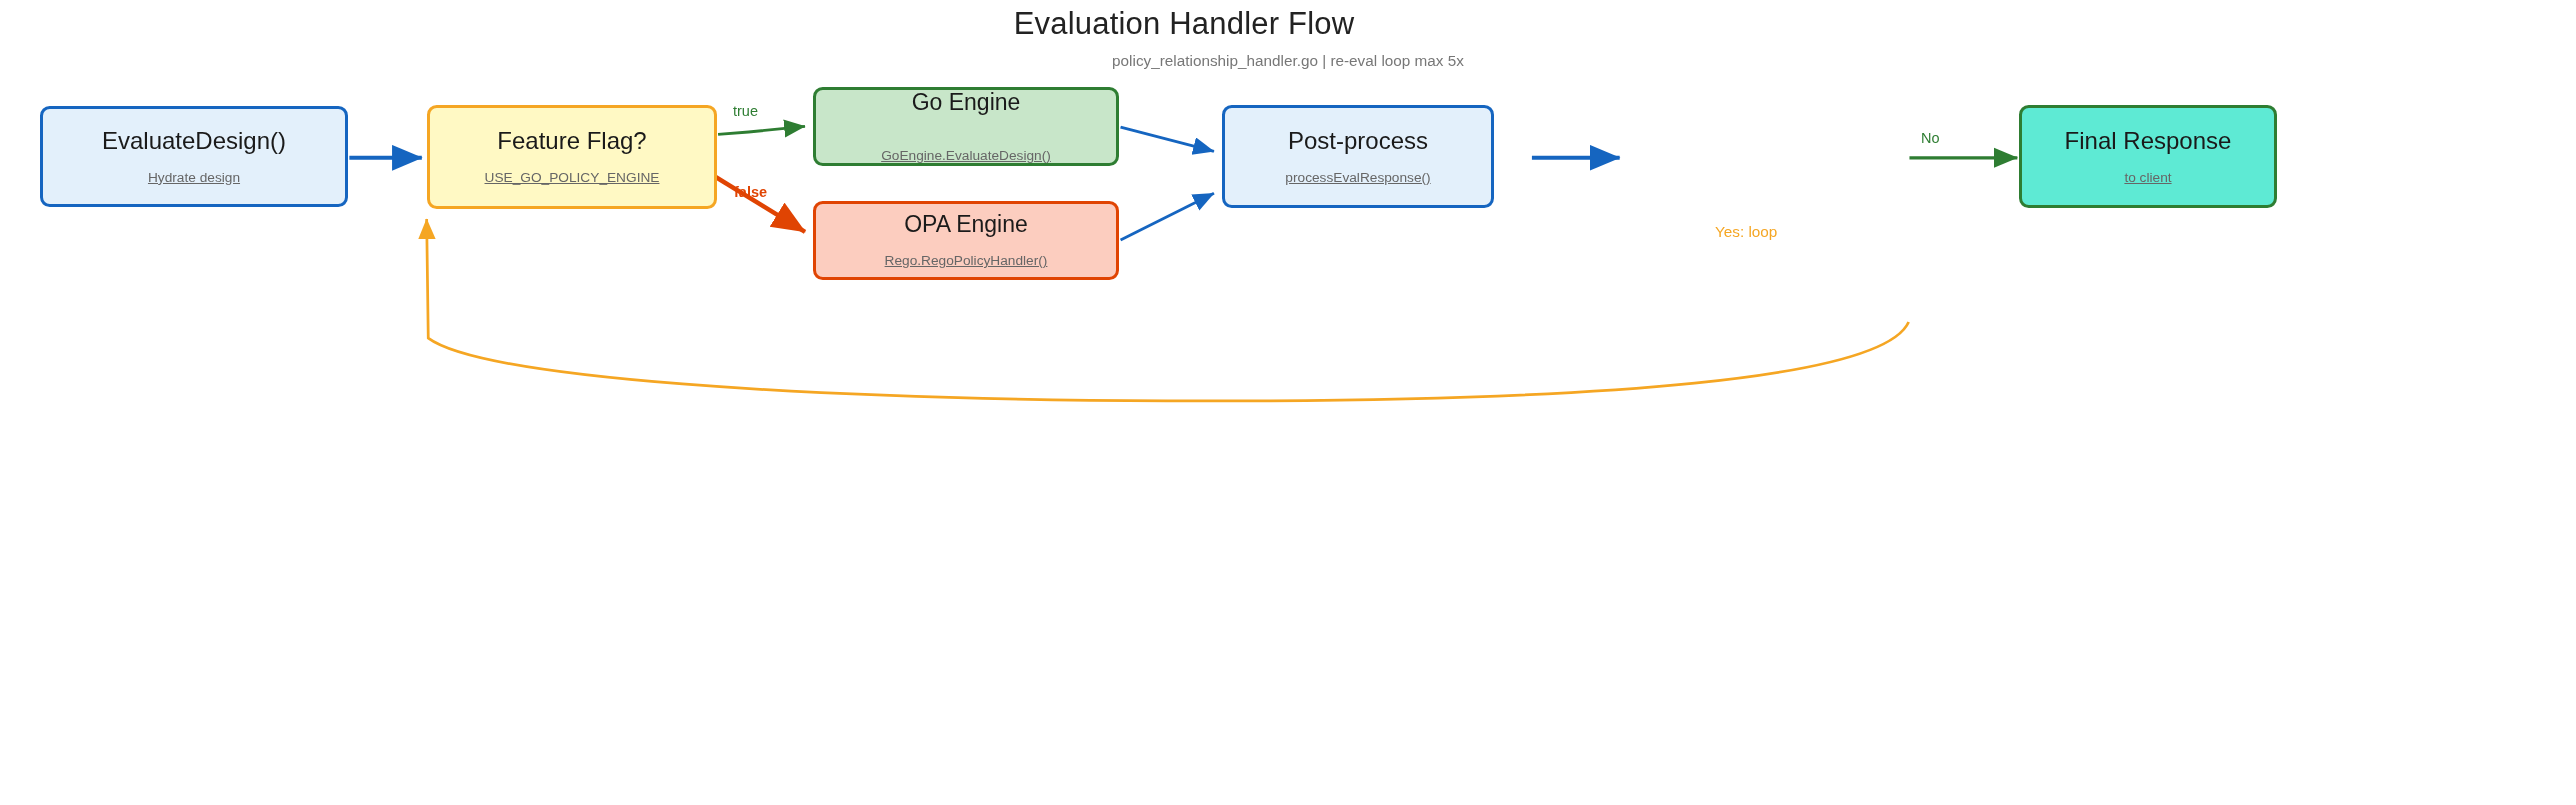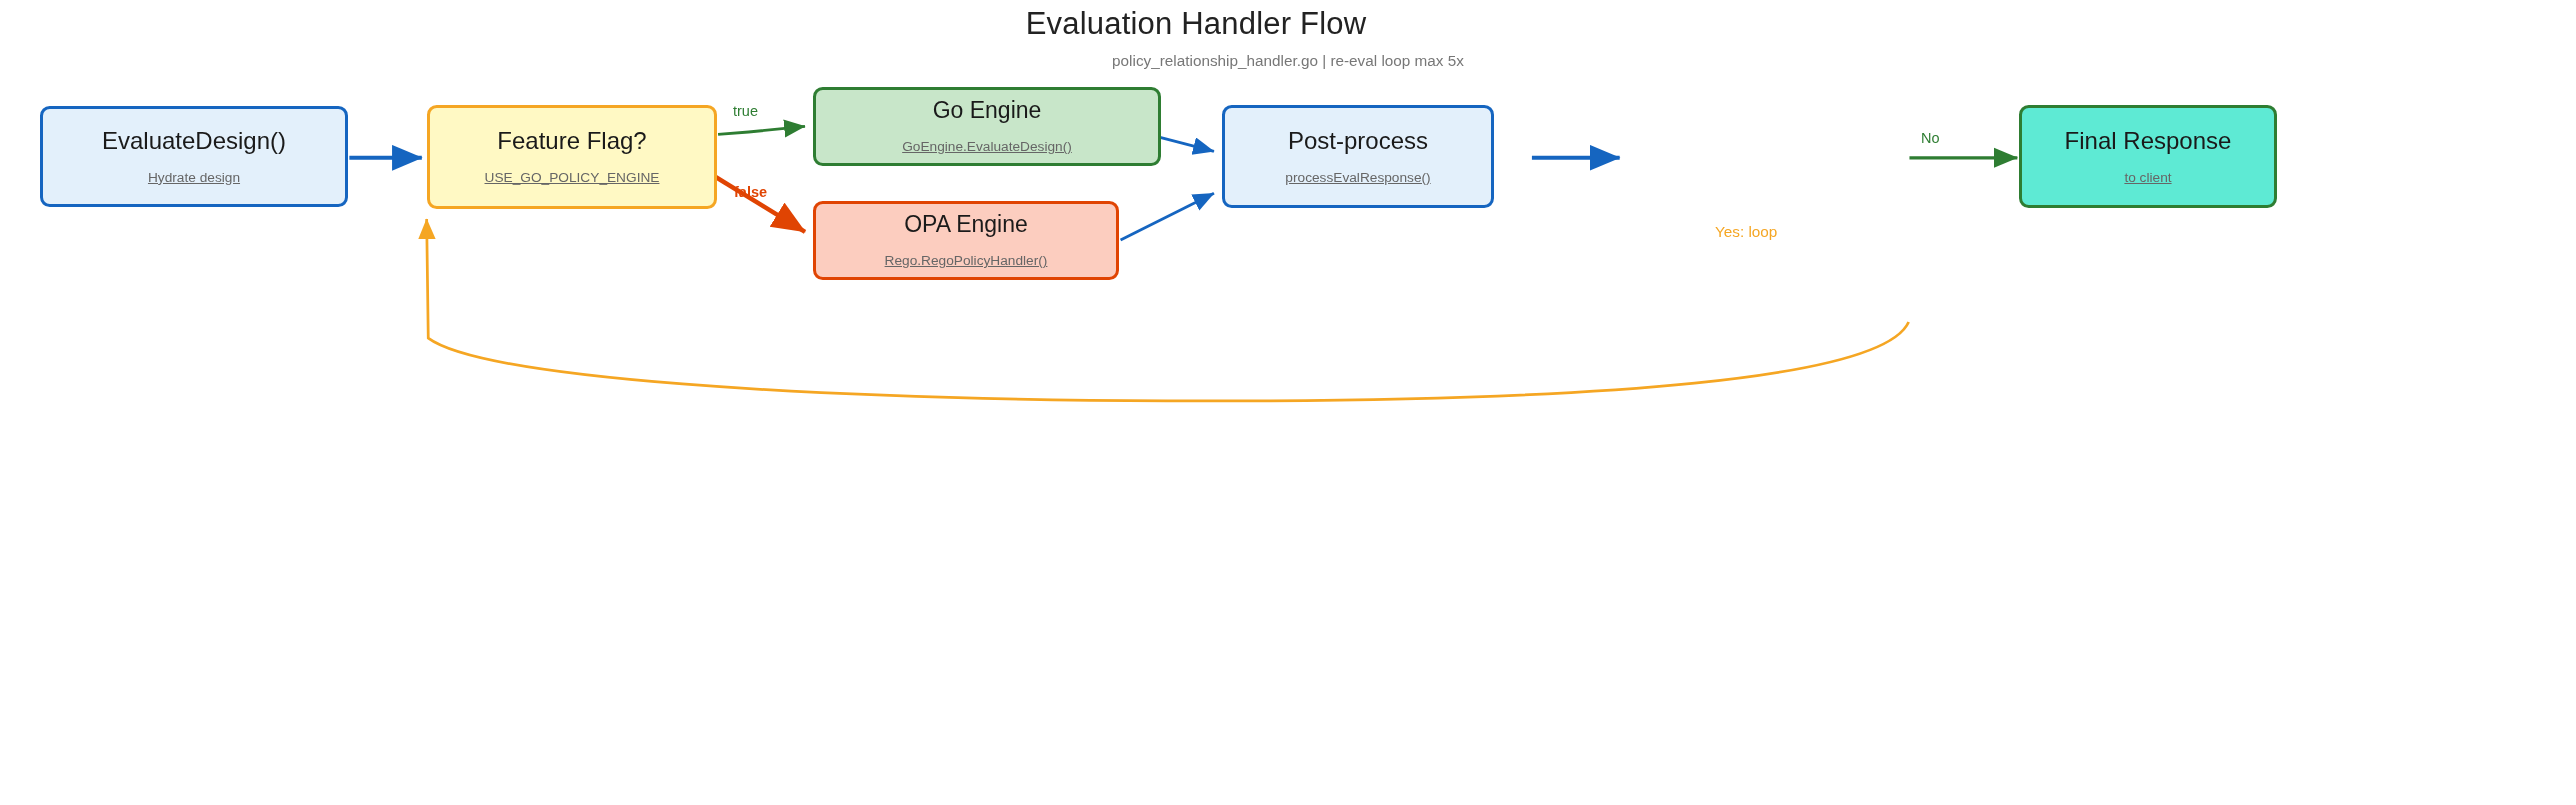--- a/index.html
+++ b/index.html
@@ -24,21 +24,20 @@
   .title {
     position: absolute;
     left: 0;
     top: 6.4px;
     width: 2368px;
     text-align: center;
     font-size: 31px;
     color: #222222;
     letter-spacing: 0.2px;
     white-space: nowrap;
-    padding-left: 12px;
   }
   .subtitle {
     position: absolute;
     left: 0;
     top: 52px;
     width: 2576px;
     text-align: center;
     font-size: 15.3px;
     color: #777777;
     white-space: nowrap;
@@ -148,21 +147,21 @@
   <div class="node yellow" style="left:427px; top:105px; width:290px; height:104px;">
     <div class="n-title">Feature Flag?</div>
     <div class="n-sub">USE_GO_POLICY_ENGINE</div>
   </div>
 
   <div class="node blue" style="left:40px; top:106px; width:308px; height:101px;">
     <div class="n-title">EvaluateDesign()</div>
     <div class="n-sub">Hydrate design</div>
   </div>
 
-  <div class="node green" style="left:813px; top:87px; width:348px; height:79px;">
+  <div class="node green" style="left:813px; top:87px; width:306px; height:79px;justify-content:space-between;">
     <div class="n-title">Go Engine</div>
     <div class="n-sub">GoEngine.EvaluateDesign()</div>
   </div>
 
   <div class="node orange" style="left:813px; top:201px; width:306px; height:79px;">
     <div class="n-title">OPA Engine</div>
     <div class="n-sub">Rego.RegoPolicyHandler()</div>
   </div>
 
   <div class="node blue" style="left:1222px; top:105px; width:272px; height:103px;">

